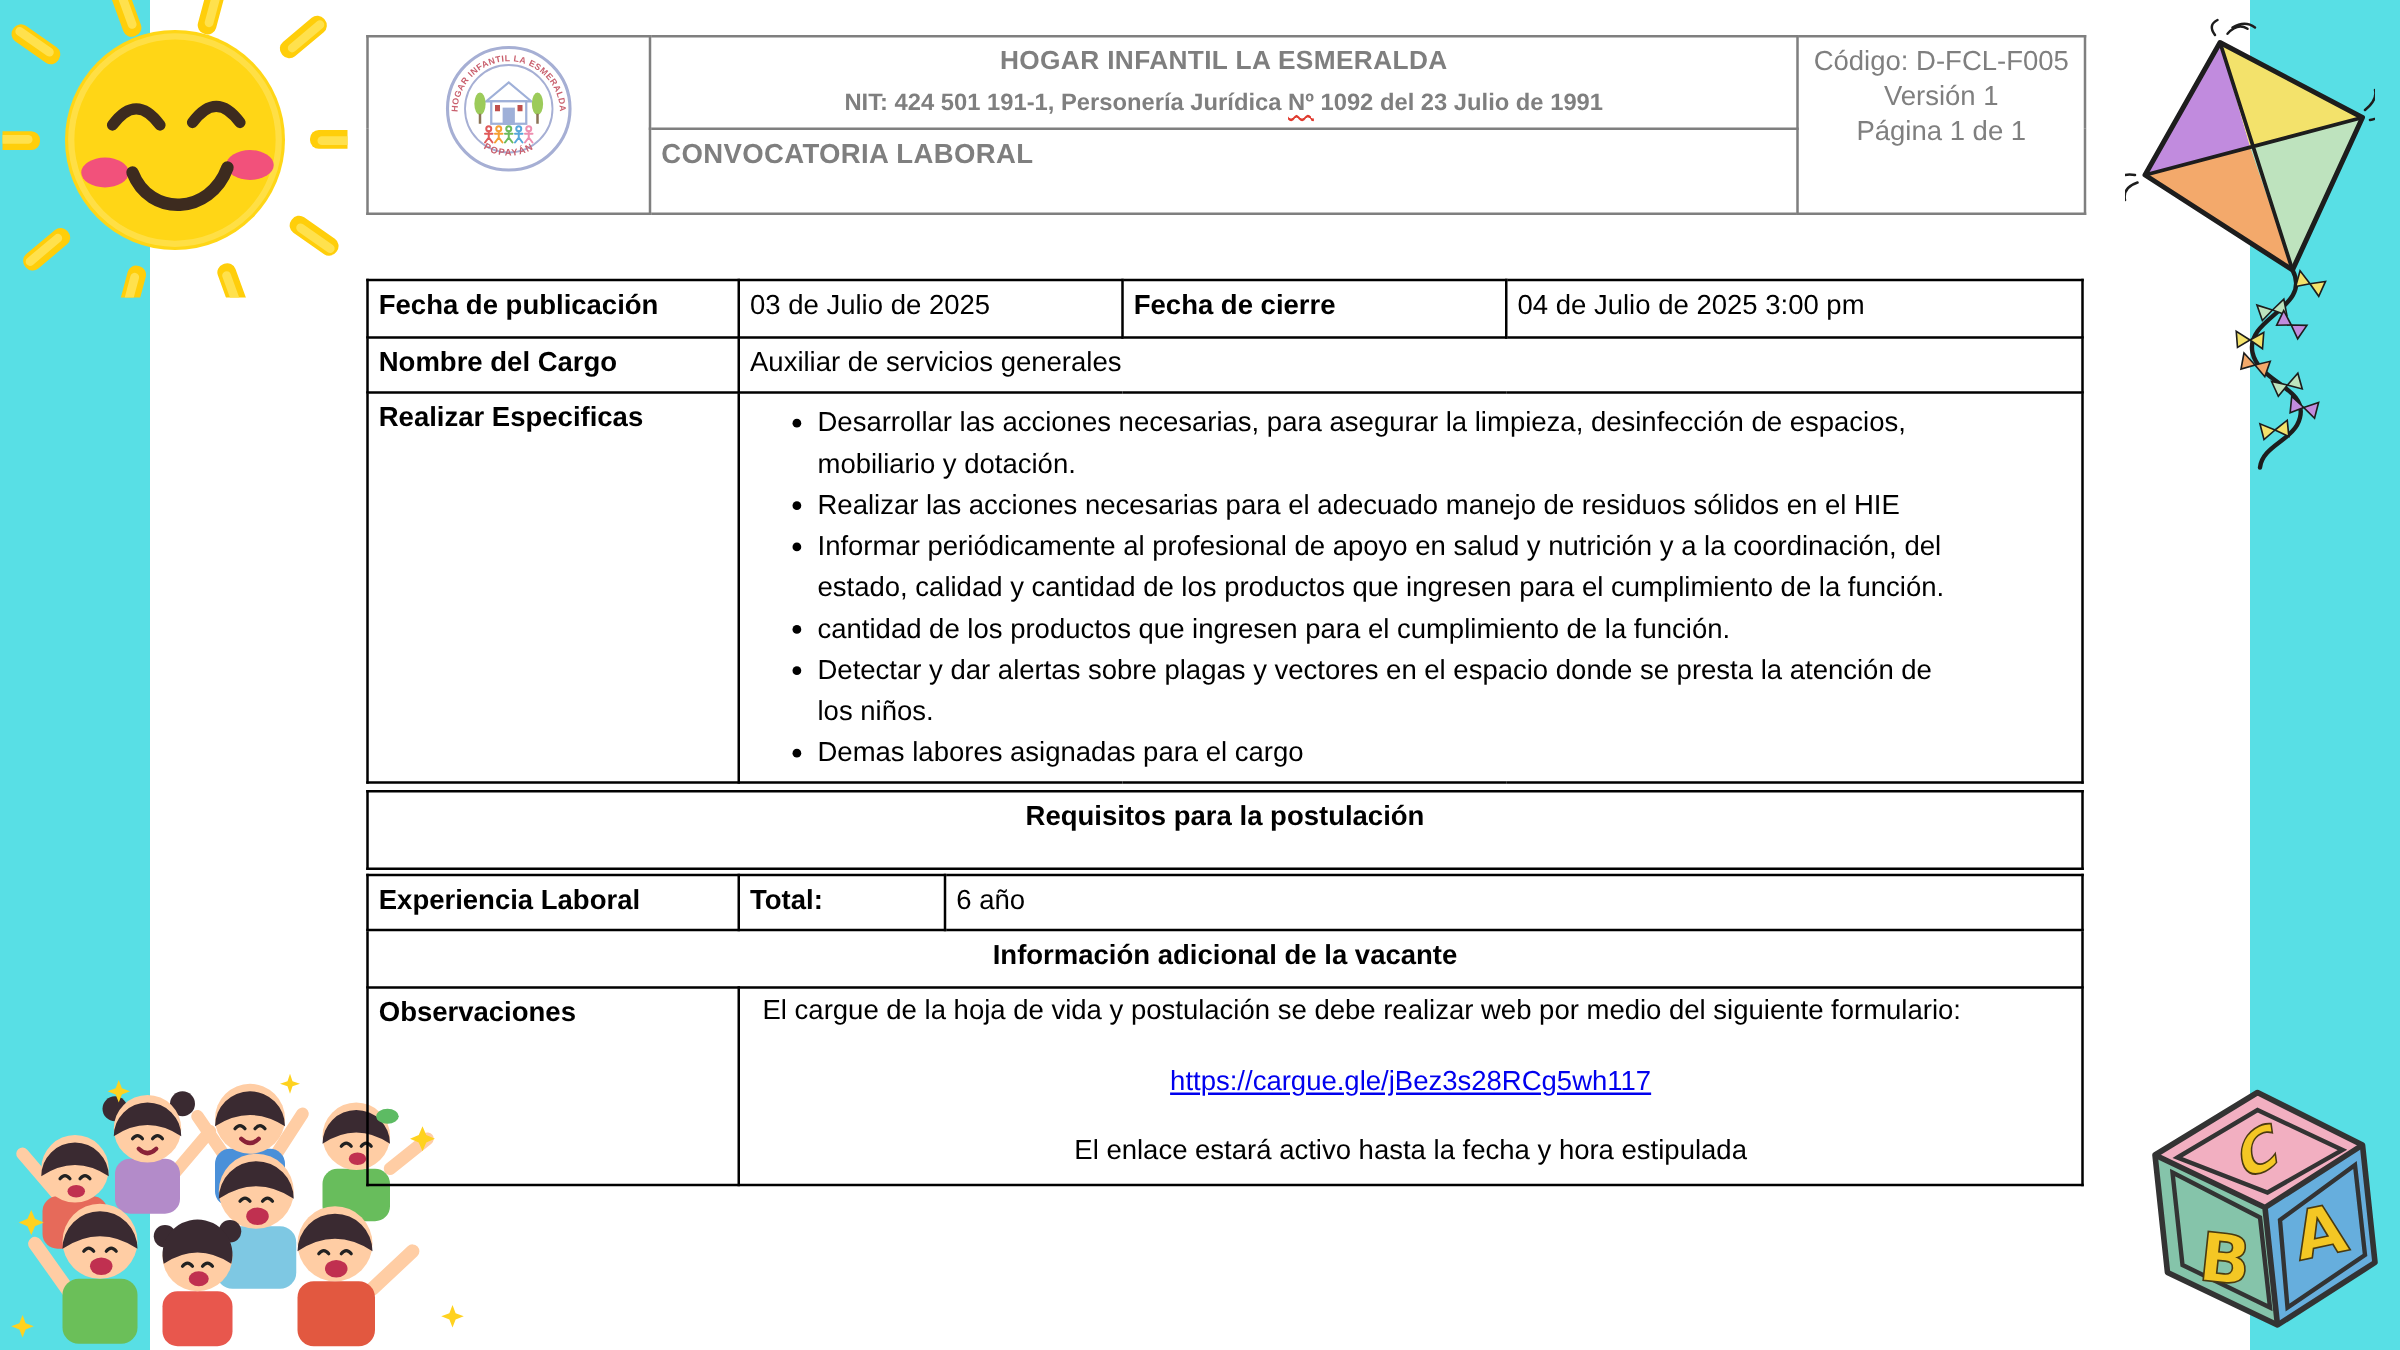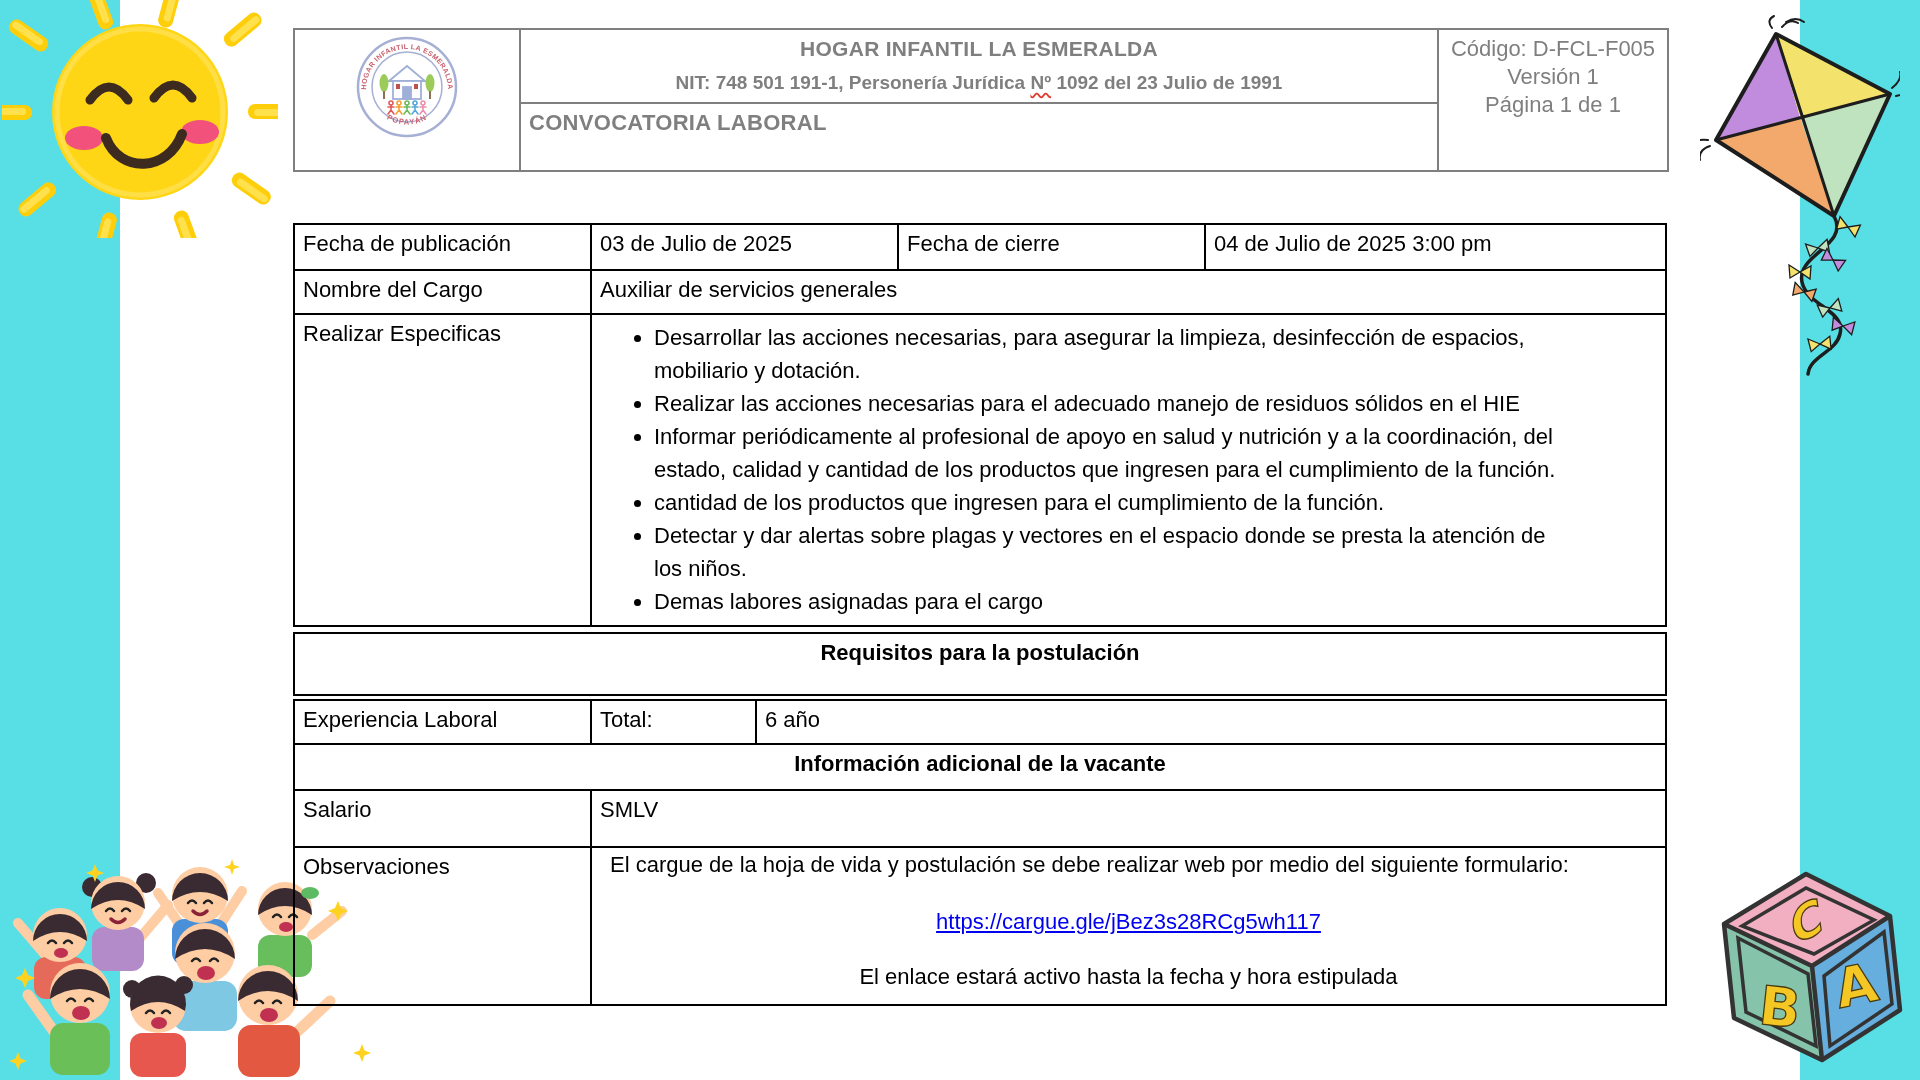--- a/index.html
+++ b/index.html
@@ -14,21 +14,21 @@
   #block{left:1672px;top:846px;}
 
   .doc-table{position:absolute;left:293px;width:1374px;border-collapse:collapse;table-layout:fixed;}
   .doc-table td{border:2px solid #000;vertical-align:top;padding:5px 8px;font-size:22px;line-height:28px;}
   #t-header{top:28px;}
   #t-header td{border:2px solid #7f7f7f;color:#7f7f7f;}
   #t-main{top:223px;}
   #t-req{top:632px;}
   #t-rest{top:699px;}
 
-  .lbl{font-weight:normal;}
+  .lbl{font-weight:bold;}
   .logo-cell{text-align:center;vertical-align:middle;}
   .title-cell{text-align:center;vertical-align:middle;padding-top:10px;}
   .doc-title{font-weight:bold;font-size:21px;letter-spacing:.3px;}
   .doc-sub{font-weight:bold;font-size:19px;margin-top:6px;}
   .wavy{text-decoration:underline;text-decoration-style:wavy;text-decoration-color:#e03b2f;text-underline-offset:3px;}
   .convoc-cell{text-align:left;vertical-align:middle;font-weight:bold;font-size:16.5px;letter-spacing:.3px;}
   .code-cell{font-size:14.5px;line-height:22px;padding-top:30px;padding-left:12px;text-align:center;}
 
   .funciones{margin:2px 0 0 0;padding:0 14px 0 62px;}
   .funciones li{line-height:33px;white-space:pre-line;margin:0;}
@@ -287,21 +287,21 @@
                 </g>
             <g stroke="#EE8FB0">
                   <circle cx="68" cy="68" r="2"></circle>
                   <path d="M68,70 L68,75 M65,72 L71,72 M68,75 L65,79 M68,75 L71,79"></path>
                 </g>
           </g>
         </svg>
       </td>
       <td class="title-cell">
         <div class="doc-title">HOGAR INFANTIL LA ESMERALDA</div>
-        <div class="doc-sub"><span>NIT: 748 501 191-1, Personería Jurídica </span><span class="wavy">Nº</span><span> 1092 del 23 Julio de 1991</span></div>
+        <div class="doc-sub"><span>NIT: 424 501 191-1, Personería Jurídica </span><span class="wavy">Nº</span><span> 1092 del 23 Julio de 1991</span></div>
       </td>
       <td rowspan="2" class="code-cell">
         <div>Código: D-FCL-F005</div>
         <div>Versión 1</div>
         <div>Página 1 de 1</div>
       </td>
     </tr>
     <tr>
       <td class="convoc-cell" style="height:56px"><span>CONVOCATORIA LABORAL</span></td>
     </tr>
@@ -362,24 +362,20 @@
     <tbody>
         <tr>
       <td class="lbl" style="height:32px">Experiencia Laboral</td>
       <td class="lbl">Total:</td>
       <td>6 año</td>
     </tr>
     <tr>
       <td colspan="3" class="center-bold" style="height:34px">Información adicional de la vacante</td>
     </tr>
     <tr>
-      <td class="lbl" style="height:45px">Salario</td>
-      <td colspan="2">SMLV</td>
-    </tr>
-    <tr>
       <td class="lbl" style="height:146px">Observaciones</td>
       <td colspan="2" style="padding:3px 18px">
         <div class="obs-line1">El cargue de la hoja de vida y postulación se debe realizar web por medio del siguiente formulario:</div>
         <div class="obs-link-row"><a href="#">https://cargue.gle/jBez3s28RCg5wh117</a></div>
         <div class="obs-line2">El enlace estará activo hasta la fecha y hora estipulada</div>
       </td>
     </tr>
   </tbody>
     </table>
 </div>

